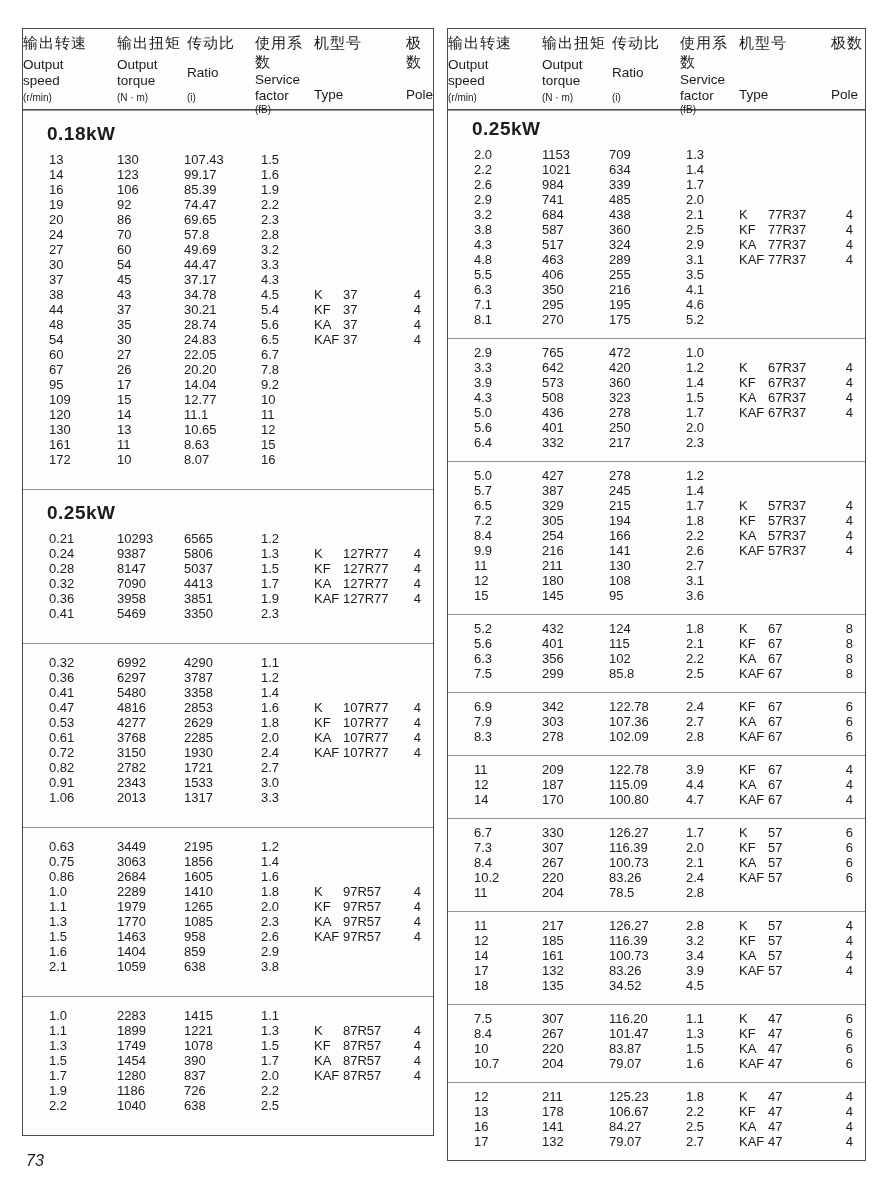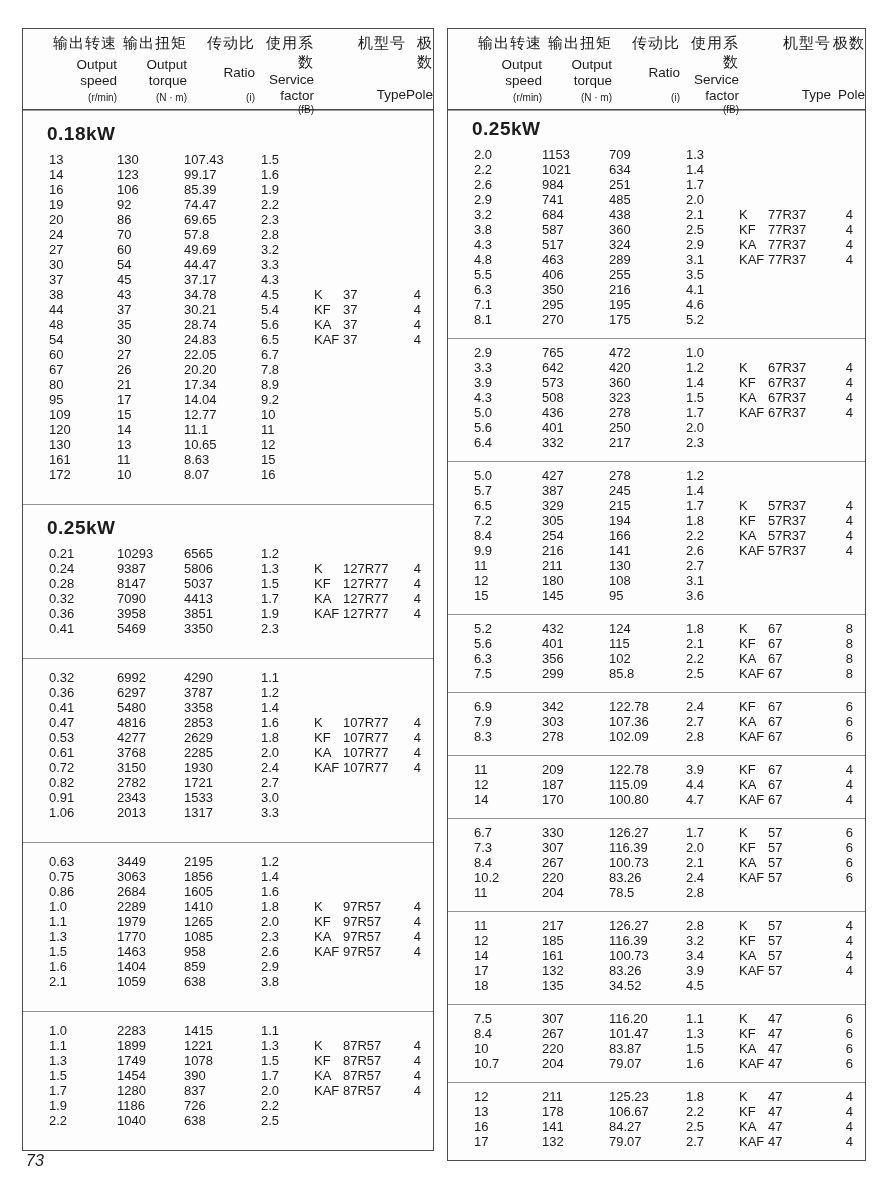--- a/index.html
+++ b/index.html
@@ -11,21 +11,21 @@
   }
   .col{
     position:absolute;top:28px;background:#fdfdfd;
     border:1px solid #4d4d4d;box-sizing:border-box;
   }
   .col-left{left:22px;width:412px;}
   .col-right{left:447px;width:419px;}
 
   .thead{display:flex;height:80px;border-bottom:1px solid #4d4d4d;}
   .hcell{display:flex;flex-direction:column;justify-content:space-between;
-         text-align:right;padding:5px 0 6px;box-sizing:border-box;}
+         text-align:left;padding:5px 0 6px;box-sizing:border-box;}
   .hzh{font-size:15px;letter-spacing:1px;}
   .hen{font-size:13.5px;white-space:pre-line;line-height:16px;}
   .hunit{font-size:10px;}
   .h0{width:94px}.h1{width:70px}.h2{width:68px}.h3{width:59px}.h4{width:92px}.h5{flex:1}
 
   .tbox{border-top:1px solid #949494;}
   .tbox:first-of-type{border-top:none;}
   .col-left  .tbox{padding:11px 0 22px;}
   .col-right .tbox{padding:6px 0 11px;}
 
@@ -211,29 +211,20 @@
       <div class="trow">
         <div class="c0">67</div>
         <div class="c1">26</div>
         <div class="c2">20.20</div>
         <div class="c3">7.8</div>
         <div class="c4"></div>
         <div class="c5"></div>
         <div class="c6"></div>
       </div>
       <div class="trow">
-        <div class="c0">80</div>
-        <div class="c1">21</div>
-        <div class="c2">17.34</div>
-        <div class="c3">8.9</div>
-        <div class="c4"></div>
-        <div class="c5"></div>
-        <div class="c6"></div>
-      </div>
-      <div class="trow">
         <div class="c0">95</div>
         <div class="c1">17</div>
         <div class="c2">14.04</div>
         <div class="c3">9.2</div>
         <div class="c4"></div>
         <div class="c5"></div>
         <div class="c6"></div>
       </div>
       <div class="trow">
         <div class="c0">109</div>
@@ -629,21 +620,21 @@
         <div class="c1">1021</div>
         <div class="c2">634</div>
         <div class="c3">1.4</div>
         <div class="c4"></div>
         <div class="c5"></div>
         <div class="c6"></div>
       </div>
       <div class="trow">
         <div class="c0">2.6</div>
         <div class="c1">984</div>
-        <div class="c2">251</div>
+        <div class="c2">339</div>
         <div class="c3">1.7</div>
         <div class="c4"></div>
         <div class="c5"></div>
         <div class="c6"></div>
       </div>
       <div class="trow">
         <div class="c0">2.9</div>
         <div class="c1">741</div>
         <div class="c2">485</div>
         <div class="c3">2.0</div>

